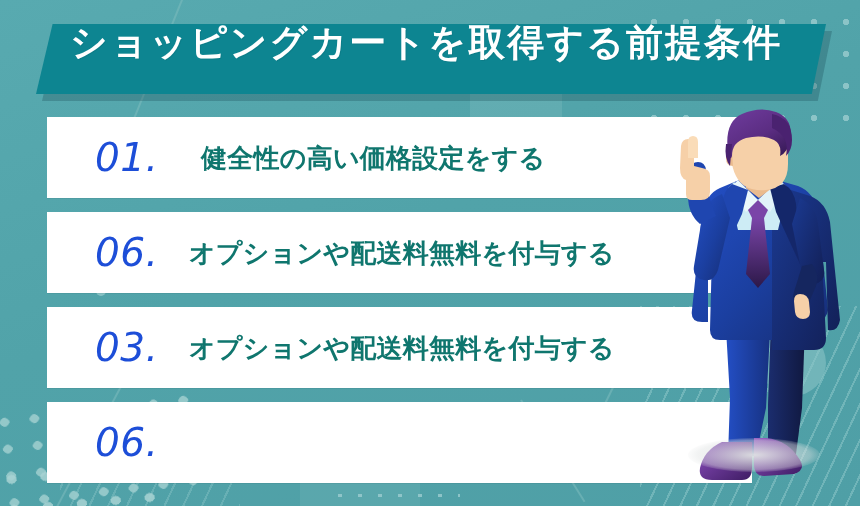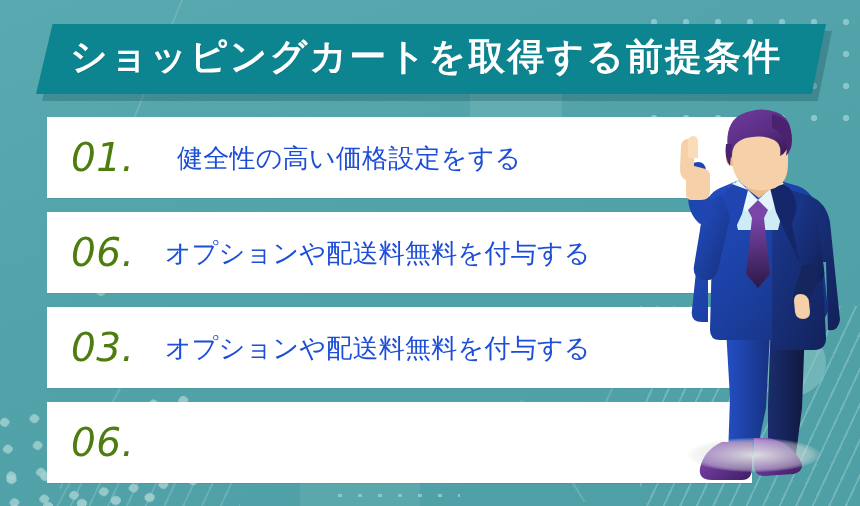--- a/index.html
+++ b/index.html
@@ -61,43 +61,43 @@
   
   .banner-wrap{position:absolute;left:36px;top:24px;width:790px;height:70px;}
   .banner-shadow{
     position:absolute;left:6px;top:7px;width:100%;height:100%;
     background:rgba(20,70,78,.28);
     clip-path:polygon(2.1% 0,100% 0,98.2% 100%,0% 100%);
   }
   .banner{
     position:absolute;inset:0;background:#0d8591;
     clip-path:polygon(2.1% 0,100% 0,98.2% 100%,0% 100%);
-    display:flex;align-items:center;font-family:Liberation Mono, monospace;
+    display:flex;
   }
   .banner-title{
     color:#ffffff;font-weight:bold;font-size:37px;letter-spacing:.055em;
     margin-left:34px;white-space:nowrap;line-height:1;
     text-shadow:1px 1px 0 rgba(0,0,0,.06);
   }
 
   
   .cards{position:absolute;left:47px;top:117px;width:705px;}
   .card{
     position:relative;height:81px;background:#ffffff;margin-bottom:14px;
     display:flex;align-items:center;
     box-shadow:0 1px 0 rgba(0,0,0,.05);
   }
   .card .num{
     font-family:"DejaVu Sans","Liberation Sans",sans-serif;
     font-style:italic;font-weight:400;
-    font-size:39px;color:#4d7c0f;letter-spacing:.01em;
-    margin-left:24px;min-width:94px;line-height:1;
+    font-size:39px;color:#1d4ed8;letter-spacing:.01em;
+    margin-left:48px;min-width:94px;line-height:1;
   }
   .card .txt{
-    font-size:26px;font-weight:normal;color:#1d4ed8;letter-spacing:.01em;
+    font-size:26px;font-weight:bold;color:#0f766e;letter-spacing:.01em;
     white-space:nowrap;line-height:1;
   }
   .card.c01 .txt{margin-left:12px;}
 
   
   .figure{position:absolute;left:660px;top:108px;width:200px;height:398px;}
   .shadow-ell{
     position:absolute;left:28px;top:330px;width:132px;height:34px;
     background:radial-gradient(ellipse at center,rgba(225,228,228,.95) 0%,rgba(225,228,228,.45) 60%,rgba(225,228,228,0) 75%);
     border-radius:50%;

